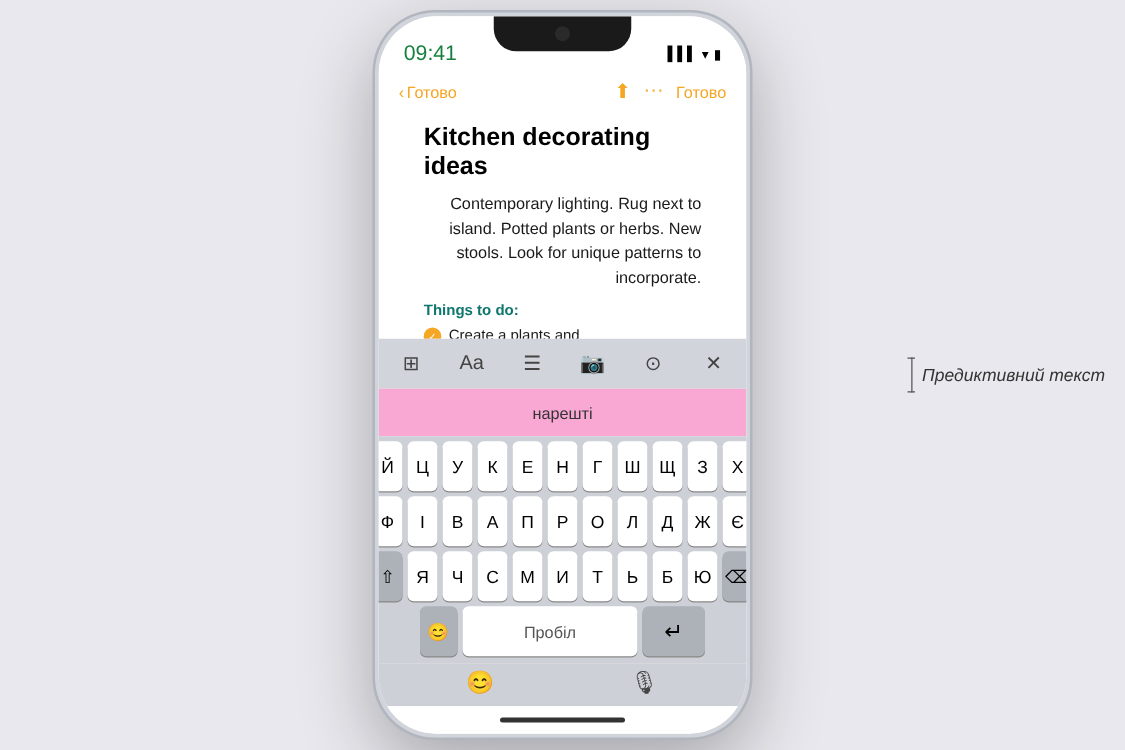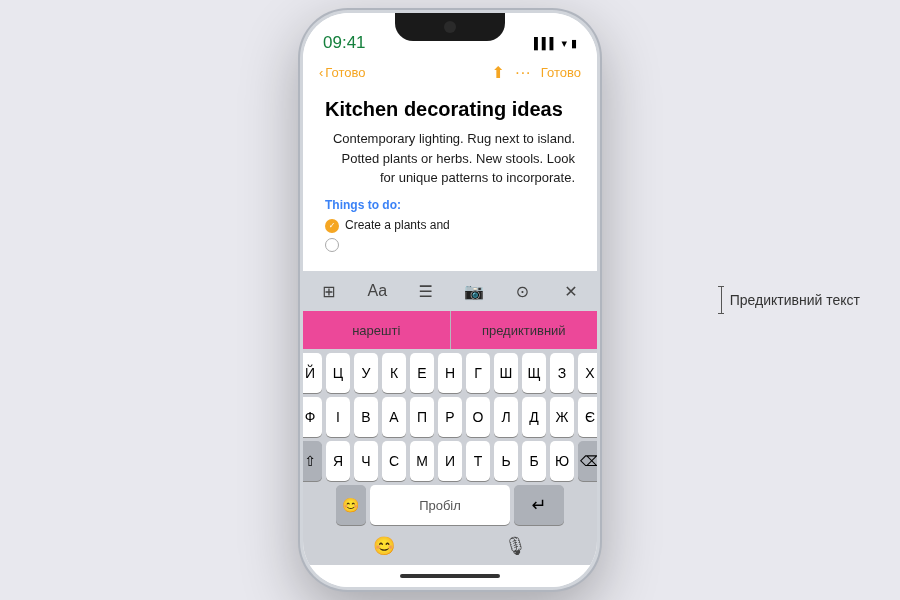--- a/index.html
+++ b/index.html
@@ -20,26 +20,27 @@
       background: #e8e8ee;
       display: flex;
       align-items: center;
       justify-content: center;
       position: relative;
     }
 
     
     .annotation {
       position: absolute;
-      right: 40px;
+      right: 16px;
       top: 50%;
       transform: translateY(-50%);
       display: flex;
       align-items: center;
       gap: 8px;
+      font-style: italic;
     }
     .annotation-line {
       width: 1px;
       height: 28px;
       background: #555;
       position: relative;
     }
     .annotation-line::before,
     .annotation-line::after {
       content: '';
@@ -157,40 +158,40 @@
     .nav-done {
       color: #f5a623;
       font-size: 13px;
       font-weight: 400;
     }
 
     
     .note-content {
       flex: 1;
       overflow: hidden;
-      padding: 10px 22px;
+      padding: 10px 36px;
       background: #fff;
     }
     .note-title {
       font-size: 20px;
       font-weight: 700;
       color: #000;
       margin-bottom: 8px;
     }
     .note-body {
       font-size: 13px;
       color: #1a1a1a;
       line-height: 1.5;
       margin-bottom: 10px;
       text-align: right;
     }
     .section-label {
       font-size: 12px;
       font-weight: 700;
-      color: #3b82f6;
+      color: #0f766e;
       margin-bottom: 6px;
     }
     .todo-item {
       display: flex;
       align-items: flex-start;
       gap: 6px;
       margin-bottom: 4px;
       font-size: 12px;
       color: #1a1a1a;
     }
@@ -228,21 +229,21 @@
       color: #444;
       width: 28px;
       height: 28px;
       display: flex;
       align-items: center;
       justify-content: center;
     }
 
     
     .predictive-bar {
-      background: #ec4899;
+      background: #f9a8d4;
       display: flex;
       align-items: center;
       height: 38px;
       flex-shrink: 0;
     }
     .predictive-word {
       flex: 1;
       text-align: center;
       font-size: 13px;
       color: #333;
@@ -387,21 +388,20 @@
         <span class="toolbar-icon">⊞</span>
         <span class="toolbar-icon">Aa</span>
         <span class="toolbar-icon">☰</span>
         <span class="toolbar-icon">📷</span>
         <span class="toolbar-icon">⊙</span>
         <span class="toolbar-icon">✕</span>
       </div>
 
       <div class="predictive-bar">
         <div class="predictive-word">нарешті</div>
-        <div class="predictive-word">предиктивний</div>
       </div>
 
       <div class="keyboard">
 
         <div class="key-row">
           <div class="key">Й</div>
           <div class="key">Ц</div>
           <div class="key">У</div>
           <div class="key">К</div>
           <div class="key">Е</div>

